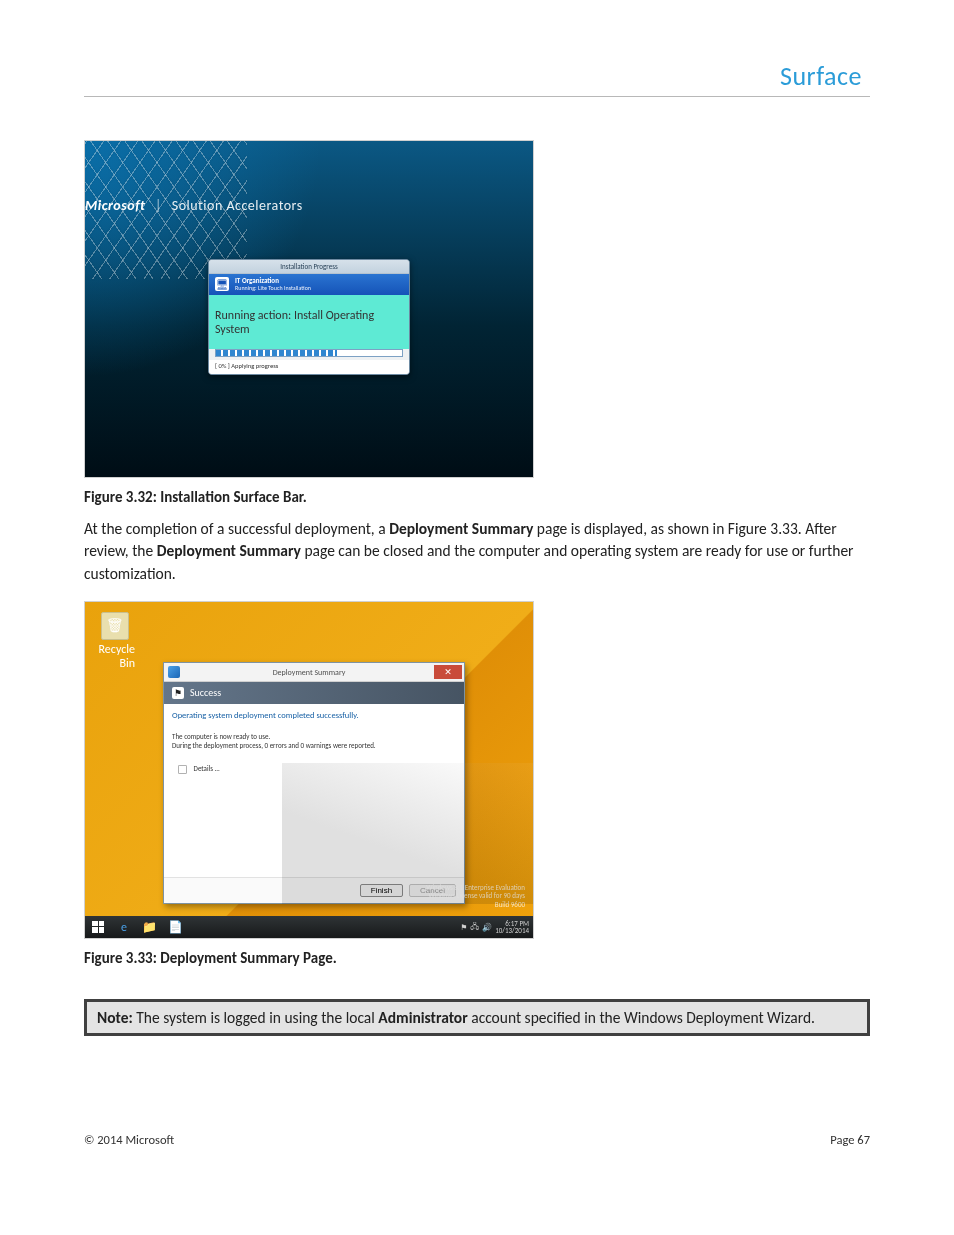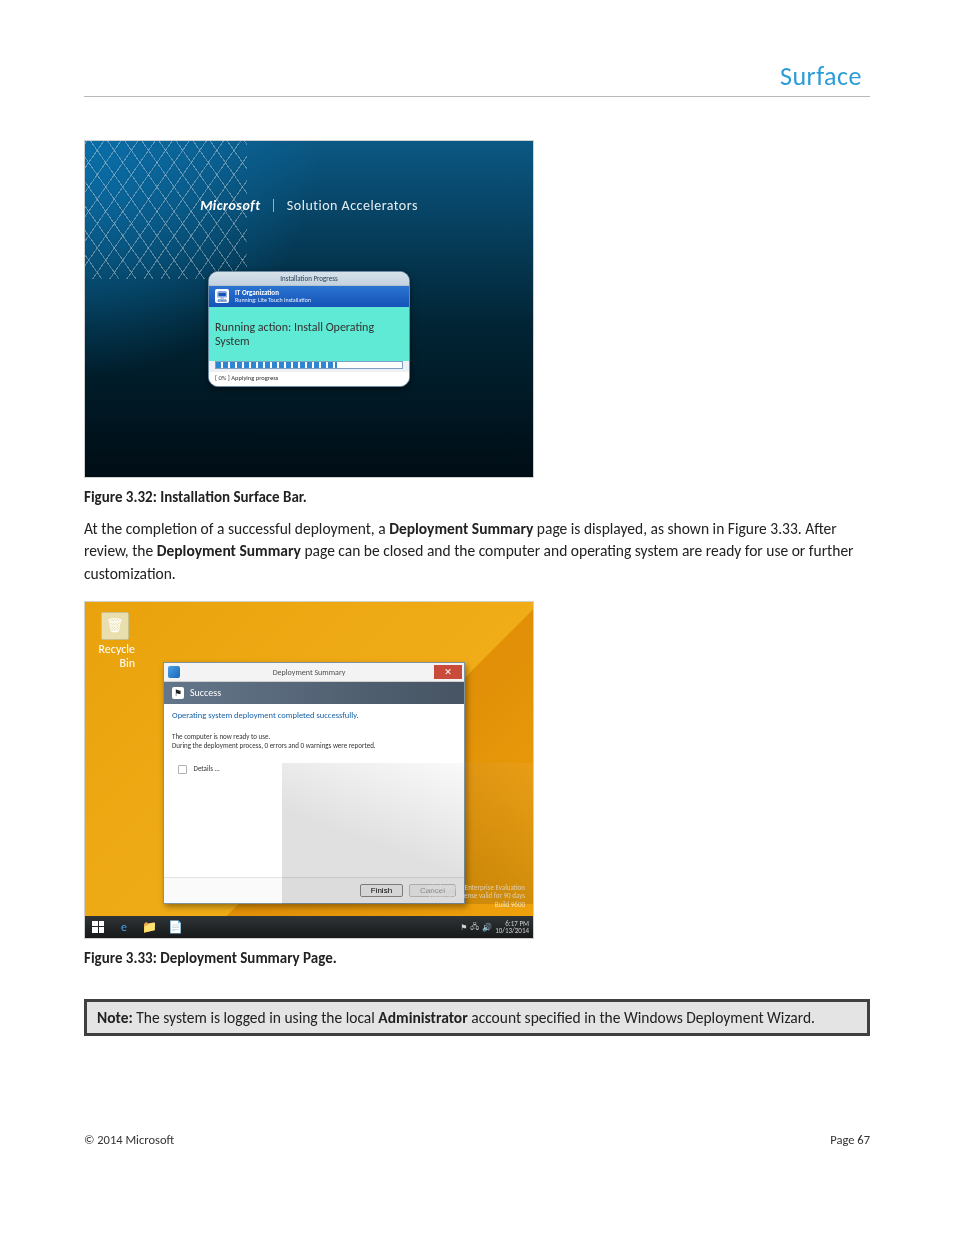--- a/index.html
+++ b/index.html
@@ -26,26 +26,26 @@
   .mdt{position:relative;width:100%;height:100%;
        background:#012a43;
        background-image:radial-gradient(circle at 0 0, #0a6ea8 0%, rgba(10,110,168,0) 42%),
                         linear-gradient(180deg,#0b5884 0%, #012434 55%, #000d15 100%);
        overflow:hidden}
   .mdt::before{content:"";position:absolute;left:-18px;top:-22px;width:180px;height:160px;
        background:
         repeating-linear-gradient(55deg, rgba(255,255,255,.55) 0 1px, transparent 1px 14px),
         repeating-linear-gradient(-55deg, rgba(255,255,255,.55) 0 1px, transparent 1px 14px);
        filter:drop-shadow(0 0 1px rgba(0,0,0,.3));opacity:.6}
-  .mdt-brand{position:absolute;top:56px;left:0;right:0;text-align:center;color:#fff;font-size:14px;letter-spacing:.5px}
+  .mdt-brand{position:absolute;top:56px;left:0;right:0;color:#fff;font-size:14px;letter-spacing:.5px}
   .mdt-brand .msft{font-style:italic;font-weight:600}
   .mdt-brand .sep{opacity:.6;margin:0 6px}
   .mdt-brand .sa{opacity:.9}
-  .mdt-panel{position:absolute;left:50%;top:130px;transform:translateX(-50%);
-       width:200px;background:#eef1f3;border:1px solid #6d8aa2;border-radius:10px;
+  .mdt-panel{position:absolute;left:50%;top:118px;transform:translateX(-50%);
+       width:200px;background:#eef1f3;border:1px solid #6d8aa2;border-radius:4px;
        box-shadow:0 2px 6px rgba(0,0,0,.5);overflow:hidden}
   .mdt-panel .ttl{background:linear-gradient(#d6e1ea,#c3d2df);text-align:center;font-size:7px;padding:2px 0;color:#2a4258;border-bottom:1px solid #b4c3d0}
   .mdt-panel .org{display:flex;gap:6px;align-items:flex-start;padding:3px 6px;
        background:linear-gradient(#2a74d1,#1553b8);color:#fff}
   .mdt-panel .org .ic{width:14px;height:14px;background:#fff;border-radius:2px;display:flex;align-items:center;justify-content:center;color:#1553b8;font-size:10px}
   .mdt-panel .org .t1{font-size:7px;font-weight:600;line-height:1}
   .mdt-panel .org .t2{font-size:6px;opacity:.9}
   .mdt-panel .row{font-size:12px;color:#333;padding:13px 6px;background:#5eead4}
   .mdt-panel .bar{height:6px;margin:0 6px 3px 6px;border:1px solid #7da1c4;background:#fff;position:relative;overflow:hidden}
   .mdt-panel .bar::before{content:"";position:absolute;inset:0;

